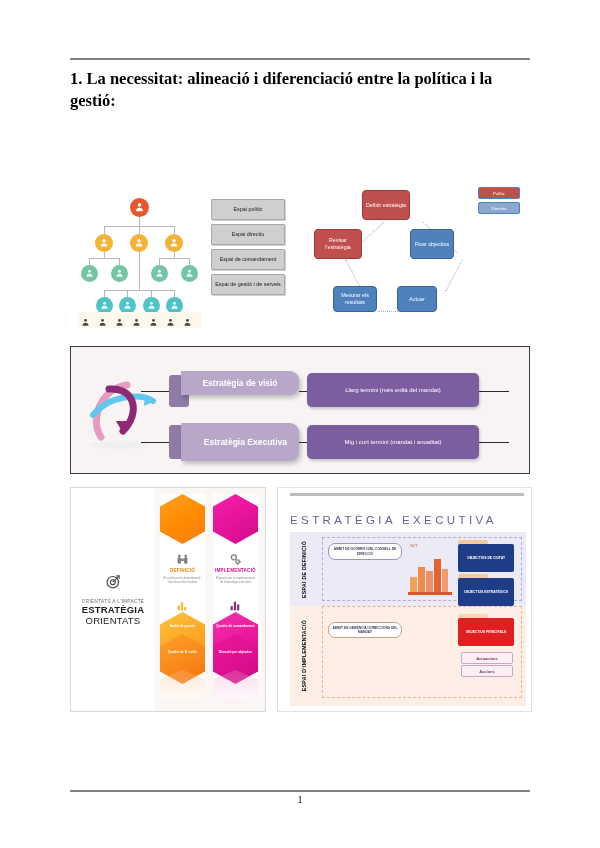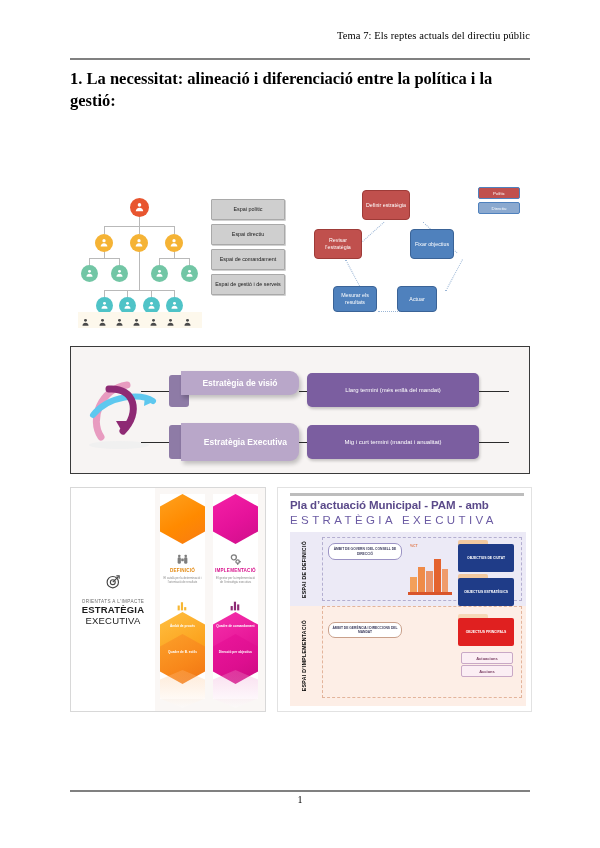--- a/index.html
+++ b/index.html
@@ -117,21 +117,20 @@
 
   
   .ftr-rule{position:absolute;left:70px;top:790px;width:460px;height:2px;background:#808080;}
   .ftr{position:absolute;left:70px;top:794px;width:460px;text-align:center;font-size:10px;}
 </style>
 </head>
 <body>
 
 <div class="page">
 
-  <div class="hdr">Tema 7: Els reptes actuals del directiu públic</div>
   <div class="hdr-rule"></div>
 
   <div class="h1">1. La necessitat: alineació i diferenciació entre la política i la gestió:</div>
 
 
   <div class="fig-org">
 
     <div class="lnk" style="left:61px;top:27px;width:1px;height:9px;"></div>
     <div class="lnk" style="left:26px;top:36px;width:71px;height:1px;"></div>
     <div class="lnk" style="left:26px;top:36px;width:1px;height:8px;"></div>
@@ -345,21 +344,21 @@
       <span>
         <svg width="17" height="17" viewBox="0 0 24 24">
             <circle cx="11" cy="13" r="8" fill="none" stroke="#444" stroke-width="1.6"></circle>
             <circle cx="11" cy="13" r="3.4" fill="none" stroke="#444" stroke-width="1.6"></circle>
             <path d="M11 13 L19 5" stroke="#444" stroke-width="1.6"></path>
             <path d="M16 4 h4 v4" fill="none" stroke="#444" stroke-width="1.6"></path>
           </svg>
       </span>
       <div class="orient">ORIENTATS A L'IMPACTE</div>
       <div class="estr1">ESTRATÈGIA</div>
-      <div class="estr2">EXECUTIVA</div>
+      <div class="estr2">ORIENTATS</div>
     </div>
 
     <div class="info-right">
 
       <div class="col" style="left:5px;">
         <div class="hex" style="left:0;top:0;background:linear-gradient(150deg,#ffa21f 0%,#ff8a00 55%,#f97b12 100%);"></div>
         <span style="position:absolute;left:16px;top:58px;">
           <svg width="13" height="13" viewBox="0 0 24 24" fill="#7d7d7d">
               <rect x="3" y="8" width="6" height="12" rx="2.6"></rect>
               <rect x="15" y="8" width="6" height="12" rx="2.6"></rect>
@@ -407,21 +406,20 @@
         <div class="hexsub" style="top:130px;">Quadre de comandament</div>
         <div class="hex" style="left:0;top:140px;background:linear-gradient(150deg,#ec169c 0%,#dd0f8f 60%,#c90b80 100%);"></div>
         <div class="hexsub" style="top:156px;">Direcció per objectius</div>
         <div class="refl" style="left:0;top:176px;background:linear-gradient(180deg,#eb8fc8,#ffffff);"></div>
       </div>
     </div>
   </div>
 
   <div class="fig-pam">
     <div class="pam-top"></div>
-    <div class="pam-t1">Pla d’actuació Municipal - PAM - amb</div>
     <div class="pam-t2">ESTRATÈGIA EXECUTIVA</div>
 
     <div class="band band-def">
       <div class="vlabel">
         <span>ESPAI DE DEFINICIÓ</span>
       </div>
       <div class="dashbox" style="left:32px;top:5px;width:200px;height:64px;"></div>
       <div class="ambit" style="left:38px;top:11px;width:74px;height:17px;">ÀMBIT DE GOVERN I DEL CONSELL DE DIRECCIÓ</div>
 
       <div class="pct" style="left:120px;top:12px;">%CT</div>

